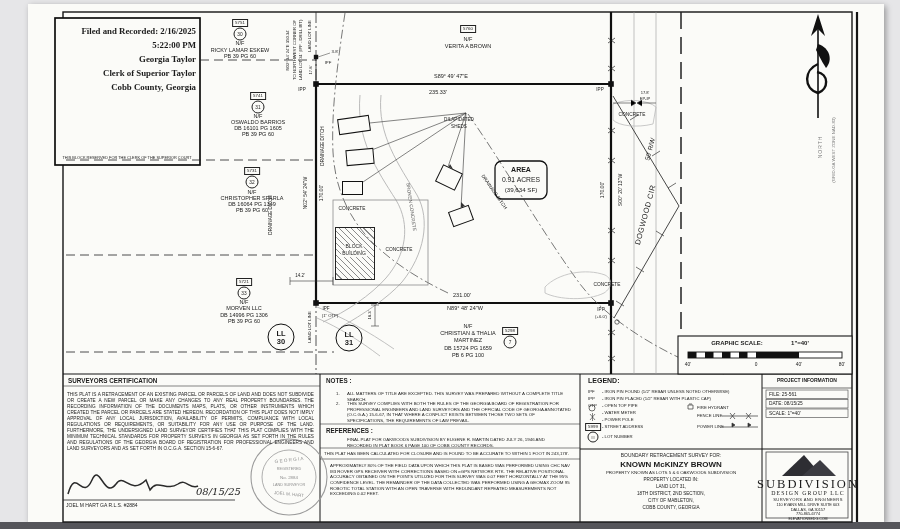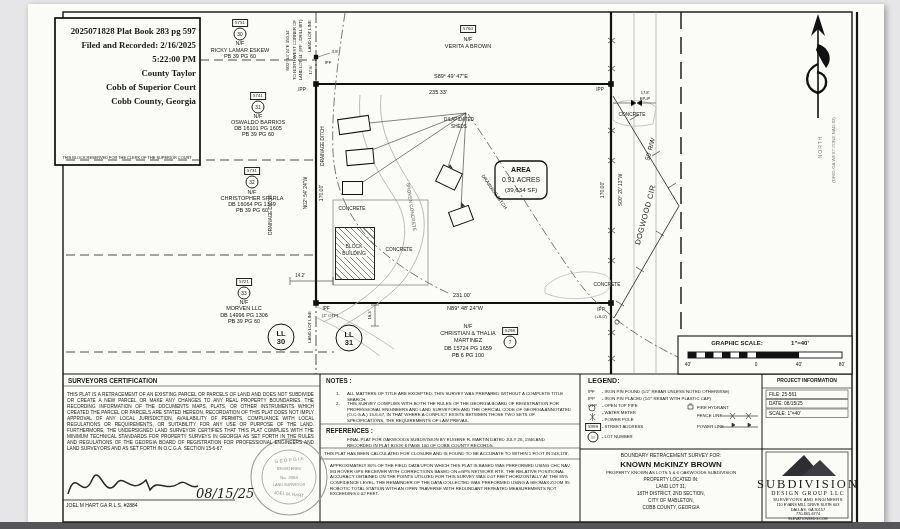--- a/index.html
+++ b/index.html
@@ -149,25 +149,24 @@
     <path d="M722,416 h36 M730,413 l5,6 M735,413 l-5,6 M746,413 l5,6 M751,413 l-5,6" stroke="#333" stroke-width="0.7" fill="none"></path>
     <path d="M722,427 h36 M732,427 v-4 l3,2 Z M748,427 v-4 l3,2 Z" stroke="#333" stroke-width="0.7" fill="#333"></path>
 
     <g>
       <path d="M782,476 L804,455 L822,476 Z" fill="#2e2e33"></path>
       <path d="M802,476 L820,460 L836,476 Z" fill="#3c3c42"></path>
     </g>
   </svg>
 
   <div class="stamp">
-    <div>2025071828 Plat Book 283 pg 597</div>
     <div>Filed and Recorded: 2/16/2025</div>
     <div>5:22:00 PM</div>
-    <div>County Taylor</div>
-    <div>Cobb of Superior Court</div>
+    <div>Georgia Taylor</div>
+    <div>Clerk of Superior Taylor</div>
     <div>Cobb County, Georgia</div>
   </div>
   <span class="t" style="left:127px;top:158px;font-size:3.9px;">THIS BLOCK RESERVED FOR THE CLERK OF THE SUPERIOR COURT</span>
 
   <span class="addr" style="left:240px;top:23px;">5751</span>
   <span class="circ" style="left:240px;top:34px;">30</span>
   <span class="t" style="left:240px;top:43px;">N/F</span>
   <span class="t" style="left:240px;top:49.5px;">RICKY LAMAR ESKEW</span>
   <span class="t" style="left:240px;top:55.5px;">PB 39 PG 60</span>
 
@@ -275,21 +274,21 @@
 
   <span class="t" style="left:737px;top:343px;font-size:6px;font-weight:bold;">GRAPHIC SCALE:</span>
   <span class="t" style="left:800px;top:343px;font-size:6px;font-weight:bold;">1"=40'</span>
   <span class="t" style="left:688px;top:365px;font-size:4.8px;">40'</span>
   <span class="t" style="left:756px;top:365px;font-size:4.8px;">0</span>
   <span class="t" style="left:799px;top:365px;font-size:4.8px;">40'</span>
   <span class="t" style="left:842px;top:365px;font-size:4.8px;">80'</span>
 
   <span class="tl" style="left:68px;top:377px;font-size:6.3px;font-weight:bold;">SURVEYORS CERTIFICATION</span>
   <div class="body-text" style="left:67px;top:392px;width:247px;">THIS PLAT IS A RETRACEMENT OF AN EXISTING PARCEL OR PARCELS OF LAND AND DOES NOT SUBDIVIDE OR CREATE A NEW PARCEL OR MAKE ANY CHANGES TO ANY REAL PROPERTY BOUNDARIES. THE RECORDING INFORMATION OF THE DOCUMENTS MAPS, PLATS, OR OTHER INSTRUMENTS WHICH CREATED THE PARCEL OR PARCELS ARE STATED HEREON.  RECORDATION OF THIS PLAT DOES NOT IMPLY APPROVAL OF ANY LOCAL JURISDICTION, AVAILABILITY OF PERMITS, COMPLIANCE WITH LOCAL REGULATIONS OR REQUIREMENTS, OR SUITABILITY FOR ANY USE OR PURPOSE OF THE LAND. FURTHERMORE, THE UNDERSIGNED LAND SURVEYOR CERTIFIES THAT THIS PLAT COMPLIES WITH THE MINIMUM TECHNICAL STANDARDS FOR PROPERTY SURVEYS IN GEORGIA AS SET FORTH IN THE RULES AND REGULATIONS OF THE GEORGIA BOARD OF REGISTRATION FOR PROFESSIONAL ENGINEERS AND LAND SURVEYORS  AND AS SET FORTH IN O.C.G.A. SECTION 15-6-67.</div>
-  <span class="tl script" style="left:196px;top:486px;font-size:13px;">08/15/25</span>
+  <span class="tl script" style="left:196px;top:486px;font-size:10px;">08/15/25</span>
   <span class="tl" style="left:66px;top:502px;font-size:5px;">JOEL M HART    GA R.L.S.   #2884</span>
   <span class="seal-t" style="left:289px;top:460px;font-size:4.6px;transform:translate(-50%,-50%) rotate(-6deg);">G E O R G I A</span>
   <span class="seal-t" style="left:289px;top:469px;font-size:3.8px;">REGISTERED</span>
   <span class="seal-t" style="left:289px;top:477px;font-size:4.4px;">No. 2884</span>
   <span class="seal-t" style="left:289px;top:485px;font-size:3.8px;">LAND SURVEYOR</span>
   <span class="seal-t" style="left:289px;top:494px;font-size:4.4px;transform:translate(-50%,-50%) rotate(6deg);">JOEL M. HART</span>
 
   <span class="tl" style="left:326px;top:377px;font-size:6.3px;font-weight:bold;">NOTES :</span>
   <span class="tl tiny" style="left:336px;top:391px;">1.</span>
   <div class="body-text" style="left:347px;top:391px;width:226px;font-size:4.4px;text-align:left;">ALL MATTERS OF TITLE ARE EXCEPTED. THIS SURVEY WAS PREPARED WITHOUT A COMPLETE TITLE SEARCH.</div>

